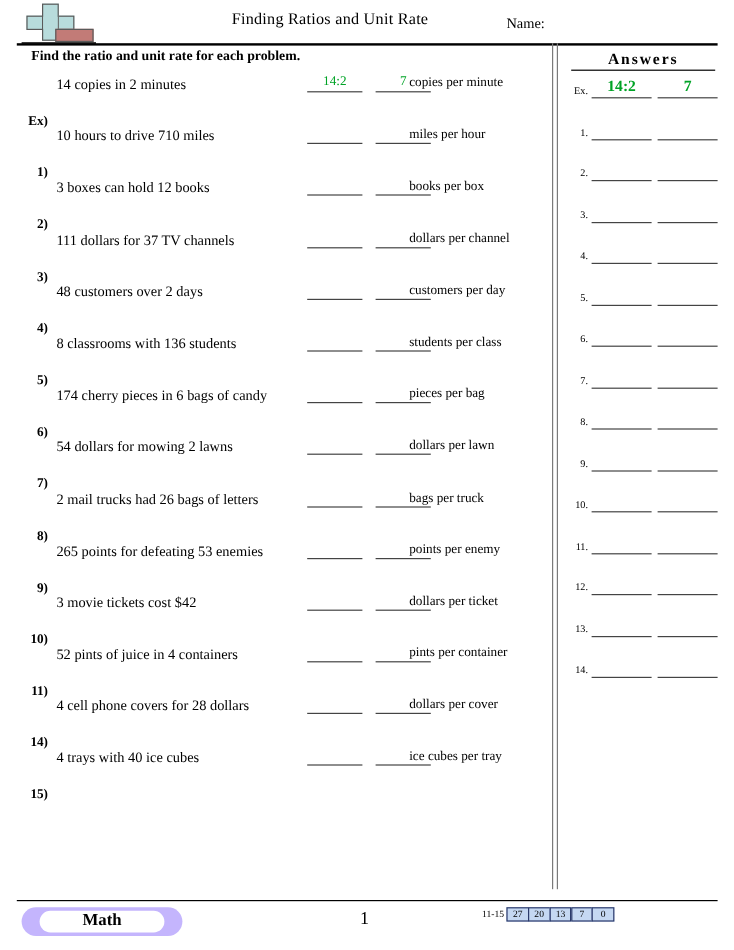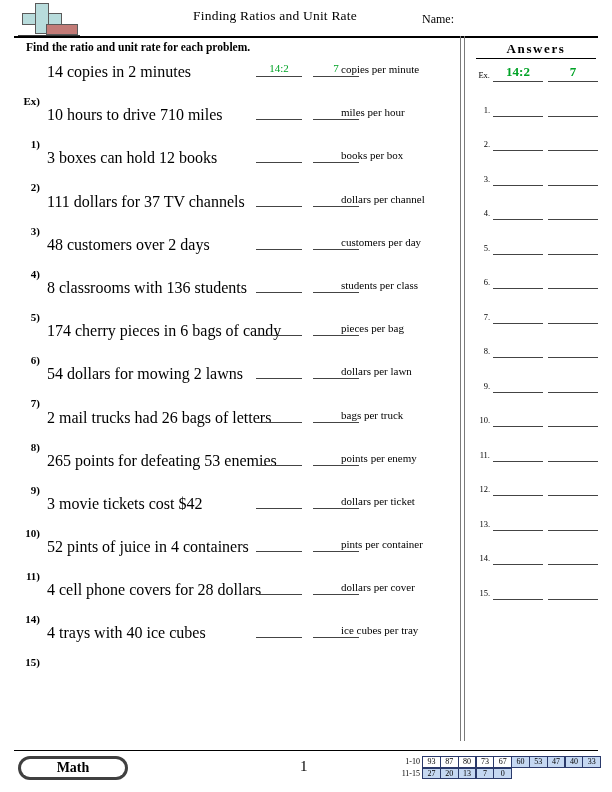--- a/index.html
+++ b/index.html
@@ -108,21 +108,21 @@
     left: 0; top: 3px;
     width: 26px;
     text-align: right;
     font-size: 11px;
     font-weight: bold;
     margin-top: 32px;
   }
   .prob-text {
     position: absolute;
     left: 33px; top: 3px;
-    font-size: 16px;
+    font-size: 12px;
     white-space: nowrap;
   }
   .blank-a {
     position: absolute;
     left: 242px; top: 16px;
     width: 46px;
     border-bottom: 1.1px solid #444;
   }
   .blank-b {
     position: absolute;
@@ -233,22 +233,22 @@
   
   #footer-rule {
     position: absolute;
     left: 14px; top: 750px;
     width: 584px;
     border-top: 1.6px solid #000;
   }
   #math-badge {
     position: absolute;
     left: 18px; top: 756px;
-    width: 110px; height: 24px;
-    background: #404040;
+    width: 134px; height: 24px;
+    background: #c4b5fd;
     border-radius: 12px;
     display: flex;
     align-items: center;
     justify-content: center;
   }
   #math-badge-inner {
     width: 104px; height: 18px;
     background: #fff;
     border-radius: 9px;
     display: flex;
@@ -534,54 +534,36 @@
       <div class="ans-blank-a"></div>
       <div class="ans-blank-b"></div>
     </div>
 
     <div class="ans-row">
       <div class="ans-num">14.</div>
       <div class="ans-blank-a"></div>
       <div class="ans-blank-b"></div>
     </div>
 
-    <div class="ans-row">
-      <div class="ans-num">15.</div>
-      <div class="ans-blank-a"></div>
-      <div class="ans-blank-b"></div>
-    </div>
 
   </div>
 </div>
 
 <div id="footer-rule"></div>
 
 <div id="math-badge">
   <div id="math-badge-inner">
     <span id="math-badge-text">Math</span>
   </div>
 </div>
 
 <div id="site-url">www.CommonCoreSheets.com</div>
 <div id="page-number">1</div>
 
 <div id="grade-scale">
-  <div class="grade-line">
-    <div class="grade-label">1-10</div>
-    <div class="grade-cell">93</div>
-    <div class="grade-cell">87</div>
-    <div class="grade-cell">80</div>
-    <div class="grade-cell">73</div>
-    <div class="grade-cell">67</div>
-    <div class="grade-cell shaded">60</div>
-    <div class="grade-cell shaded">53</div>
-    <div class="grade-cell shaded">47</div>
-    <div class="grade-cell shaded">40</div>
-    <div class="grade-cell shaded">33</div>
-  </div>
   <div class="grade-line">
     <div class="grade-label">11-15</div>
     <div class="grade-cell shaded">27</div>
     <div class="grade-cell shaded">20</div>
     <div class="grade-cell shaded">13</div>
     <div class="grade-cell shaded">7</div>
     <div class="grade-cell shaded">0</div>
   </div>
 </div>
 

